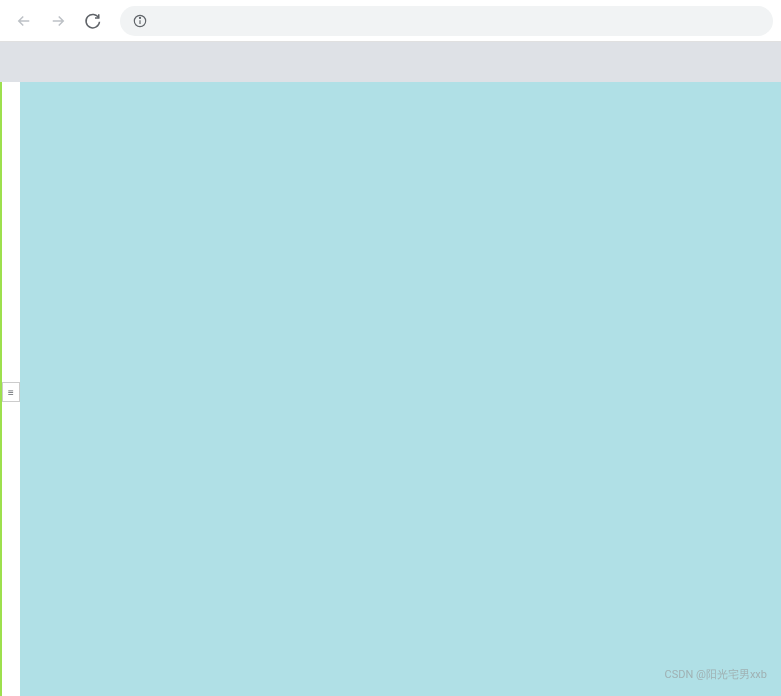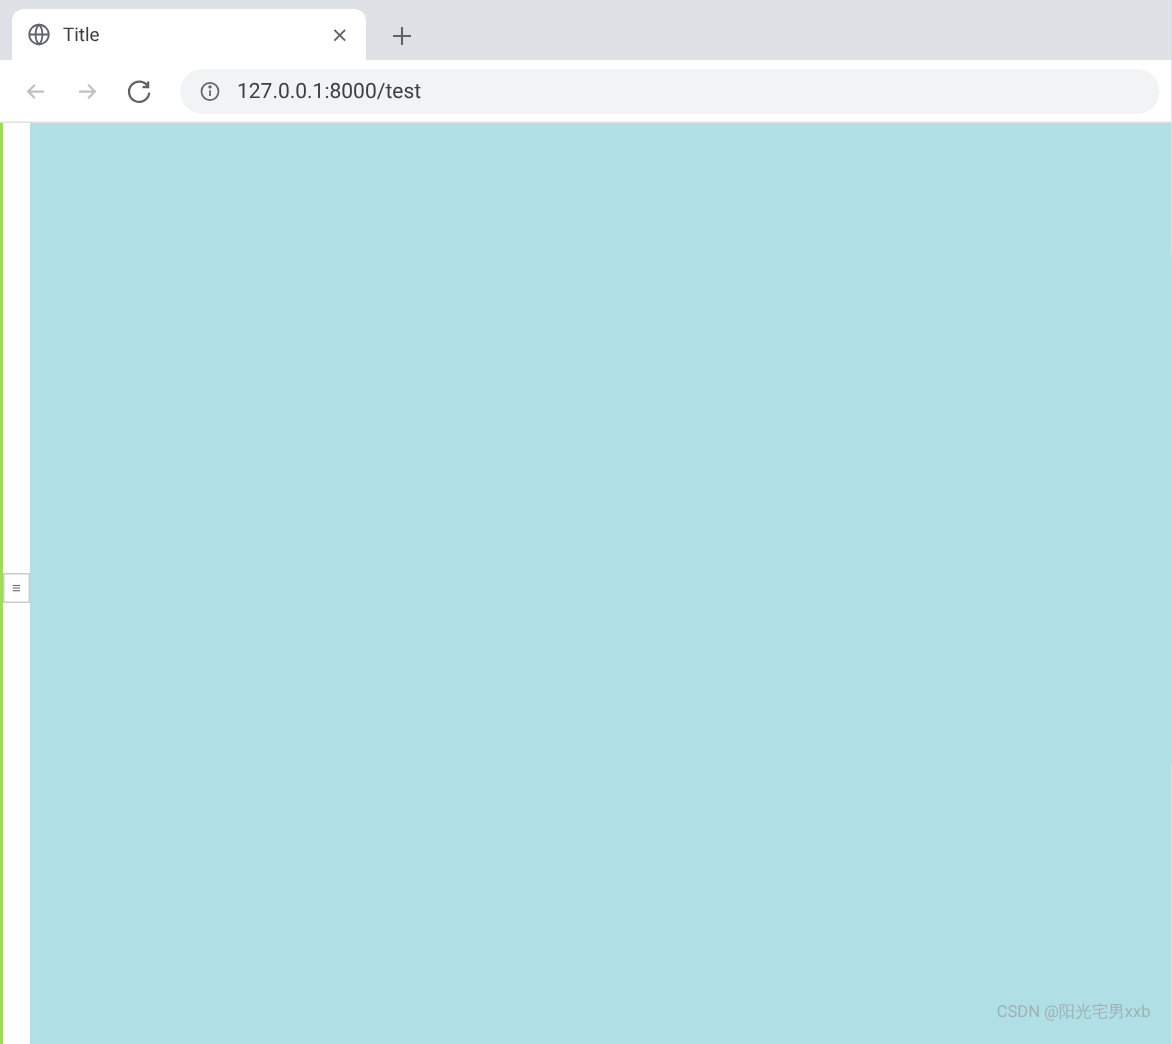--- a/index.html
+++ b/index.html
@@ -177,44 +177,20 @@
       right: 14px;
       font-size: 11px;
       color: rgba(150,150,150,0.65);
       pointer-events: none;
     }
   </style>
 </head>
 <body>
 
 <div class="browser-chrome">
-  <div class="tab-strip">
-    <div class="tab">
-      <span class="tab-favicon">
-        <svg viewBox="0 0 16 16" fill="none" stroke="#5f6368" stroke-width="1.2">
-          <circle cx="8" cy="8" r="6.5"></circle>
-          <path d="M8 1.5 C 5 4, 5 12, 8 14.5 C 11 12, 11 4, 8 1.5 Z"></path>
-          <line x1="1.5" y1="8" x2="14.5" y2="8"></line>
-        </svg>
-      </span>
-      <span class="tab-title">Title</span>
-      <span class="tab-close">
-        <svg viewBox="0 0 10 10" stroke="#5f6368" stroke-width="1.4">
-          <line x1="1" y1="1" x2="9" y2="9"></line>
-          <line x1="9" y1="1" x2="1" y2="9"></line>
-        </svg>
-      </span>
-    </div>
-    <div class="new-tab-button">
-      <svg viewBox="0 0 14 14" stroke="#5f6368" stroke-width="1.4">
-        <line x1="7" y1="1" x2="7" y2="13"></line>
-        <line x1="1" y1="7" x2="13" y2="7"></line>
-      </svg>
-    </div>
-  </div>
   <div class="toolbar">
     <div class="nav-button disabled">
       <svg viewBox="0 0 24 24" fill="none" stroke="currentColor" stroke-width="2">
         <path d="M19 12H5M11 18l-6-6 6-6"></path>
       </svg>
     </div>
     <div class="nav-button disabled">
       <svg viewBox="0 0 24 24" fill="none" stroke="currentColor" stroke-width="2">
         <path d="M5 12h14M13 6l6 6-6 6"></path>
       </svg>
@@ -226,21 +202,20 @@
       </svg>
     </div>
     <div class="address-bar">
       <span class="site-info-icon">
         <svg viewBox="0 0 16 16" fill="none" stroke="#5f6368" stroke-width="1.3">
           <circle cx="8" cy="8" r="6.5"></circle>
           <line x1="8" y1="7" x2="8" y2="11.5"></line>
           <circle cx="8" cy="4.5" r="0.6" fill="#5f6368"></circle>
         </svg>
       </span>
-      <span class="url-text">127.0.0.1:8000/test</span>
     </div>
   </div>
 </div>
 
 <div class="content-area">
   <div class="page-content"></div>
   <div class="side-tab">≡</div>
   <div class="watermark">CSDN @阳光宅男xxb</div>
 </div>
 

